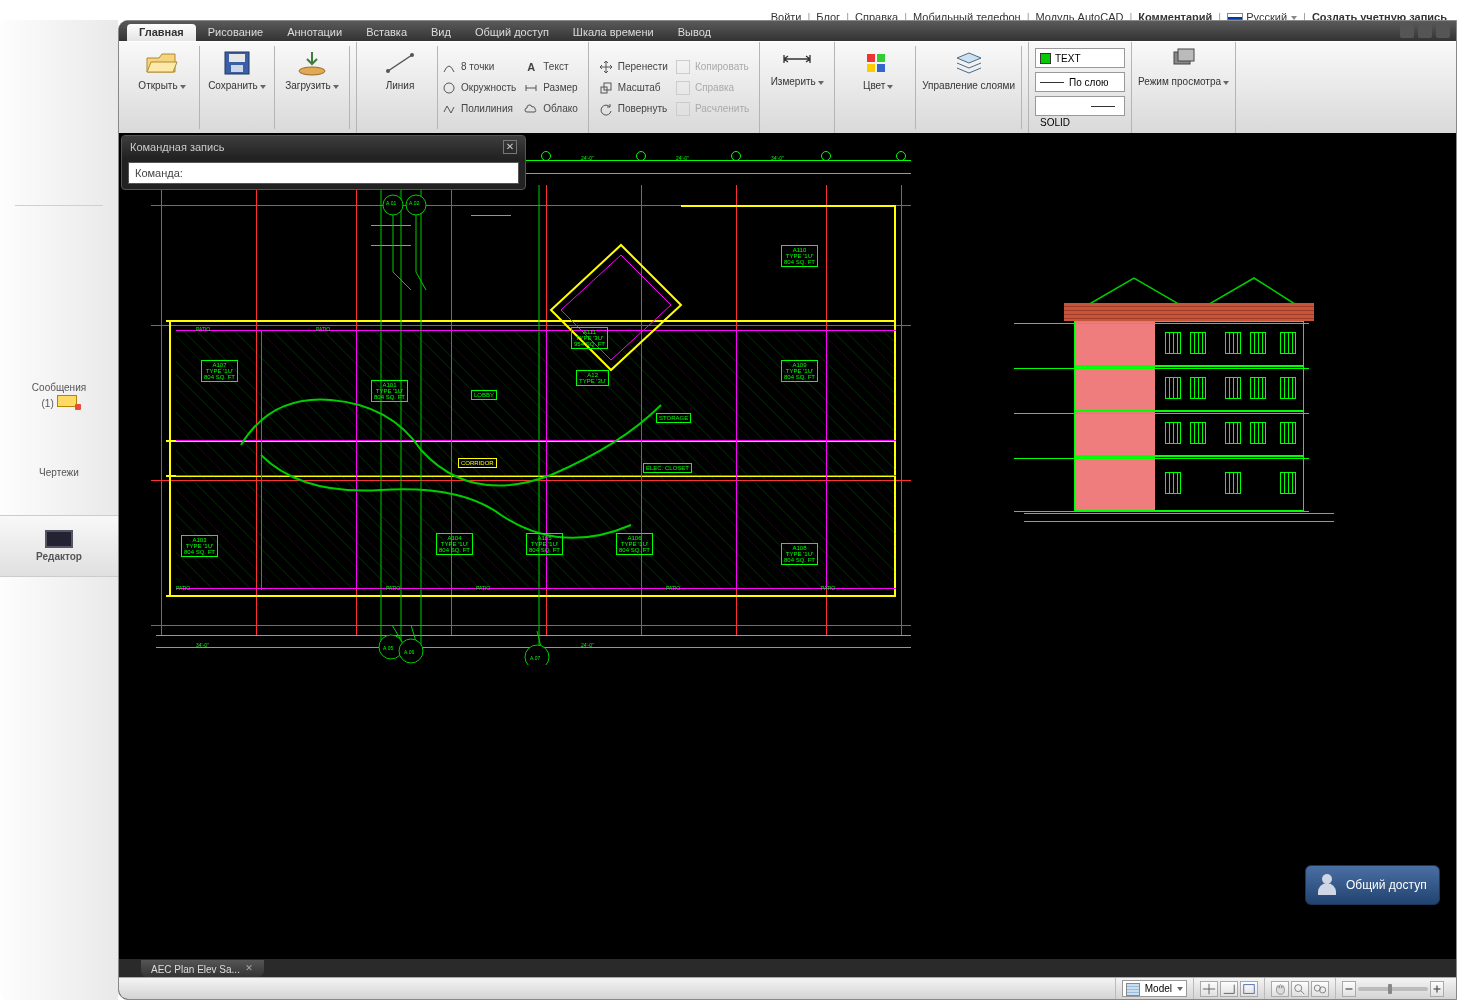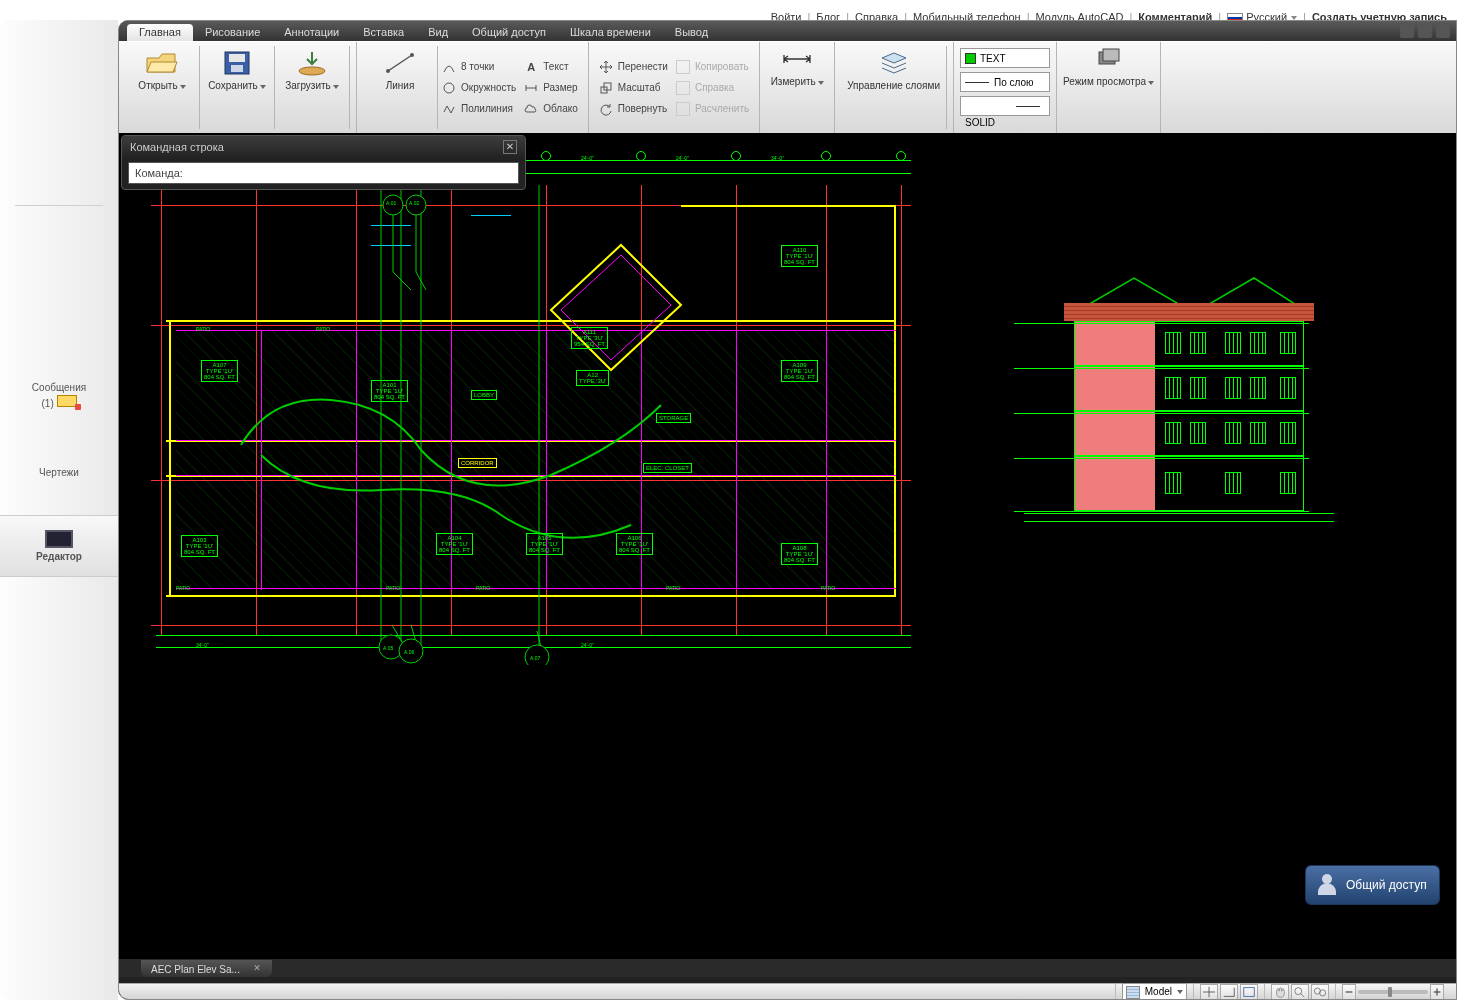--- a/index.html
+++ b/index.html
@@ -23,21 +23,21 @@
 .mail-icon { display: inline-block; width: 20px; height: 12px; background: #ffd966; border: 1px solid #b38600; position: relative; }
 .mail-icon::after { content: ""; position: absolute; right: -5px; bottom: -4px; width: 6px; height: 6px; background: #e74c3c; border-radius: 1px; }
 .editor-ico { display: block; width: 28px; height: 18px; margin: 0 auto 3px auto; border: 2px solid #556; background: #223; }
 
 
 .appframe { position: absolute; top: 20px; left: 118px; right: 0; bottom: 0; background: #222; border-radius: 10px 0 0 10px; overflow: hidden; border: 1px solid #888; }
 
 
 .tabsbar { height: 20px; background: linear-gradient(#5a5a5a,#333); display: flex; align-items: flex-end; padding-left: 8px; }
 .tab { height: 17px; line-height: 17px; font-size: 11px; color: #ddd; padding: 0 12px; cursor: pointer; }
-.tab.active { background: linear-gradient(#fefefe,#e4e4e4); color: #333; border-radius: 4px 4px 0 0; font-weight: normal; }
+.tab.active { background: linear-gradient(#fefefe,#e4e4e4); color: #333; border-radius: 4px 4px 0 0; font-weight: bold; }
 .tabsbar-right { position: absolute; right: 6px; top: 3px; display: flex; gap: 4px; }
 .tabsbar-right span { width: 14px; height: 14px; display: inline-block; border-radius: 2px; background: #555; }
 
 
 .ribbon { height: 92px; background: linear-gradient(#f9f9f9,#d9d9d9); border-top: 1px solid #fff; display: flex; }
 .rpanel { border-right: 1px solid #b5b5b5; padding: 4px 6px; display: flex; flex-direction: column; }
 .rpanel.big { min-width: 75px; align-items: center; justify-content: flex-start; text-align: center; }
 .rbig-icon { width: 34px; height: 26px; margin-bottom: 4px; }
 .rlbl { font-size: 10px; color: #333; }
 .rlbl .dd-s { display: inline-block; width:0;height:0;border-left:3px solid transparent;border-right:3px solid transparent;border-top:4px solid #666; margin-left:2px; }
@@ -81,24 +81,24 @@
 .cmdwnd-input { margin: 4px 6px; height: 22px; background: #fff; border: 1px solid #555; display: flex; align-items: center; padding: 0 6px; font-size: 11px; color: #444; }
 
 
 .sharebtn { position: absolute; right: 16px; bottom: 54px; width: 135px; height: 40px; background: linear-gradient(#4a6fa4,#22436f); border-radius: 6px; border: 1px solid #1b355b; color: #fff; font-size: 12px; display: flex; align-items: center; padding: 0 10px; gap: 8px; cursor: pointer; }
 .person-ico { width: 22px; height: 22px; position: relative; }
 .person-ico::before { content: ""; position: absolute; left: 6px; top: 0; width: 10px; height: 10px; border-radius: 50%; background: #cfd7e6; }
 .person-ico::after { content: ""; position: absolute; left: 2px; top: 9px; width: 18px; height: 12px; border-radius: 9px 9px 0 0; background: #cfd7e6; }
 
 
 .doc-tabbar { position: absolute; left: 0; right: 0; bottom: 22px; height: 18px; background: #2a2a2a; display: flex; align-items: center; padding-left: 22px; }
-.doc-tab { height: 17px; background: linear-gradient(#555,#333); color: #ddd; font-size: 10px; padding: 2px 10px 0 10px; border-radius: 0 0 6px 6px; display: flex; align-items: center; gap: 12px; }
+.doc-tab { height: 17px; background: linear-gradient(#555,#333); color: #ddd; font-size: 10px; padding: 2px 10px 0 10px; border-radius: 0 0 6px 6px; display: flex; align-items: center; gap: 4px; }
 .doc-tab .x { width: 10px; height: 10px; line-height: 9px; text-align: center; font-size: 9px; color: #aaa; cursor: pointer; }
 
-.statusbar { position: absolute; left: 0; right: 0; bottom: 0; height: 16px; background: linear-gradient(#f4f4f4,#d4d4d4); border-top: 1px solid #aaa; display: flex; justify-content: flex-end; align-items: center; padding: 0 6px; gap: 0; }
+.statusbar { position: absolute; left: 0; right: 0; bottom: 0; height: 22px; background: linear-gradient(#f4f4f4,#d4d4d4); border-top: 1px solid #aaa; display: flex; justify-content: flex-end; align-items: center; padding: 0 6px; gap: 0; }
 .status-group { display: flex; gap: 2px; border-left: 1px solid #bbb; padding: 0 6px; align-items: center; height: 100%; }
 .sbtn { width: 18px; height: 16px; border: 1px solid #aaa; background: linear-gradient(#fdfdfd,#e0e0e0); cursor: pointer; position: relative; }
 .sbtn svg { width: 100%; height: 100%; }
 .model-dd { height: 17px; border: 1px solid #999; background: #fff; font-size: 10px; padding: 0 14px 0 22px; line-height: 16px; position: relative; cursor: pointer; }
 .model-dd::before { content: ""; position: absolute; left: 3px; top: 2px; width: 12px; height: 11px; border: 1px solid #888; background: repeating-linear-gradient(#cde, #cde 2px, #9bd 2px, #9bd 3px); }
 .model-dd::after { content: ""; position: absolute; right: 3px; top: 6px; width: 0; height: 0; border-left: 3px solid transparent; border-right: 3px solid transparent; border-top: 4px solid #666; }
 .zoom-slider { width: 70px; height: 4px; background: #bbb; position: relative; border-radius: 2px; }
 .zoom-slider::after { content:"";position:absolute;left:30px;top:-3px;width:4px;height:10px;background:#888;border-radius:1px; }
 </style>
 </head>
@@ -275,20 +275,29 @@
     <div class="rpanel big">
       <svg class="rbig-icon" viewBox="0 0 34 26">
           <path d="M4 13 h26 M4 9 v8 M30 9 v8 M4 13 l4 -3 M4 13 l4 3 M30 13 l-4 -3 M30 13 l-4 3" stroke="#333" fill="none" stroke-width="1.3"></path>
         </svg>
       <span class="rlbl"><span>Измерить</span><span class="dd-s"></span></span>
     </div>
 
     <div class="rpanel" style="flex-direction:row;">
       <div class="rpanel big">
         <svg class="rbig-icon" viewBox="0 0 34 26">
+            <rect x="6" y="4" width="8" height="8" fill="#e33"></rect>
+            <rect x="16" y="4" width="8" height="8" fill="#3c3"></rect>
+            <rect x="6" y="14" width="8" height="8" fill="#fc0"></rect>
+            <rect x="16" y="14" width="8" height="8" fill="#36c"></rect>
+          </svg>
+        <span class="rlbl"><span>Цвет</span><span class="dd-s"></span></span>
+      </div>
+      <div class="rpanel big">
+        <svg class="rbig-icon" viewBox="0 0 34 26">
             <path d="M17 3 l12 5 -12 5 -12 -5 z" fill="#cfe0ef" stroke="#4a6b8a"></path>
             <path d="M5 13 l12 5 12 -5" stroke="#4a6b8a" fill="none"></path>
             <path d="M5 18 l12 5 12 -5" stroke="#4a6b8a" fill="none"></path>
           </svg>
         <span class="rlbl" style="line-height:11px;">Управление слоями</span>
       </div>
     </div>
 
     <div class="rpanel dd-stack" style="flex-direction:column;">
       <div class="rdd">
@@ -322,21 +331,21 @@
           <rect x="11" y="3" width="16" height="12" fill="#bbb" stroke="#444"></rect>
         </svg>
       <span class="rlbl" style="line-height:11px;"><span>Режим просмотра</span><span class="dd-s"></span></span>
     </div>
   </div>
 
   <div class="canvas">
 
     <div class="cmdwnd">
       <div class="cmdwnd-title">
-        <span>Командная строка</span>
+        <span>Командная запись</span>
         <span class="cmdwnd-close">✕</span>
       </div>
       <div class="cmdwnd-input">
           <span>Команда:</span>
         </div>
     </div>
 
     <div class="drawing floorplan">
 
       <div class="rline" style="left:30px;top:60px;width:760px;height:1px;"></div>

